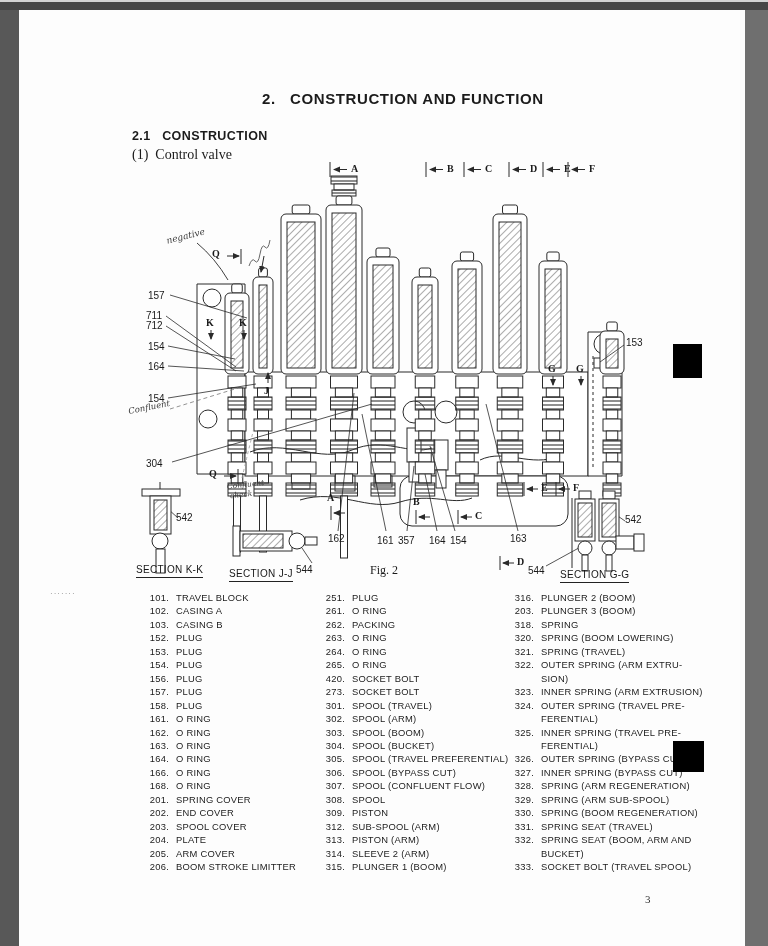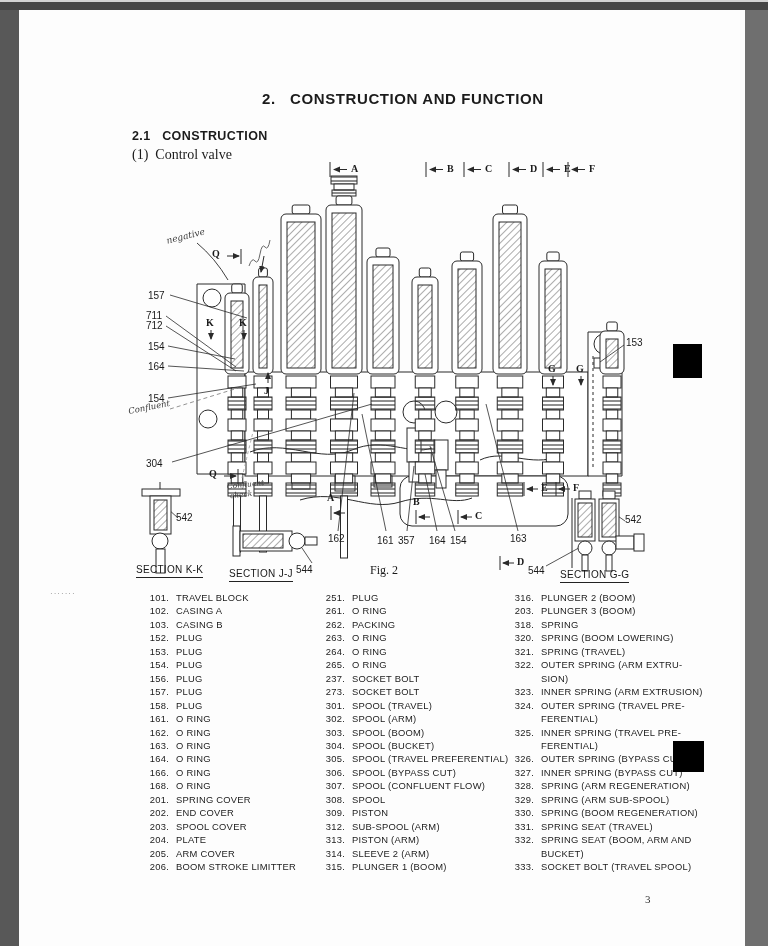--- a/index.html
+++ b/index.html
@@ -521,21 +521,21 @@
         </div>
         <div class="prow">
           <span class="pn">264.</span>
           <span class="pt">O RING</span>
         </div>
         <div class="prow">
           <span class="pn">265.</span>
           <span class="pt">O RING</span>
         </div>
         <div class="prow">
-          <span class="pn">237.</span>
+          <span class="pn">420.</span>
           <span class="pt">SOCKET BOLT</span>
         </div>
         <div class="prow">
           <span class="pn">273.</span>
           <span class="pt">SOCKET BOLT</span>
         </div>
         <div class="prow">
           <span class="pn">301.</span>
           <span class="pt">SPOOL (TRAVEL)</span>
         </div>

